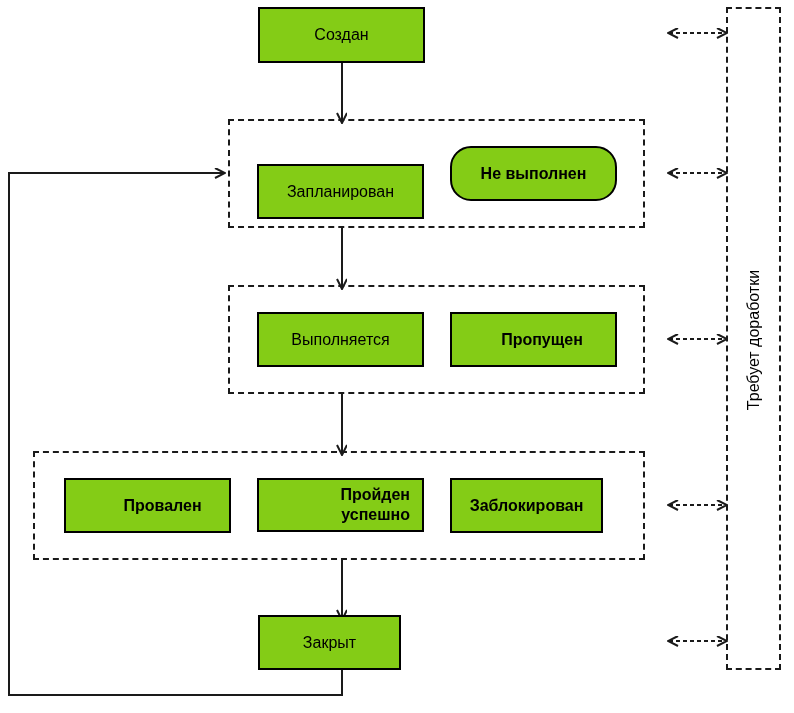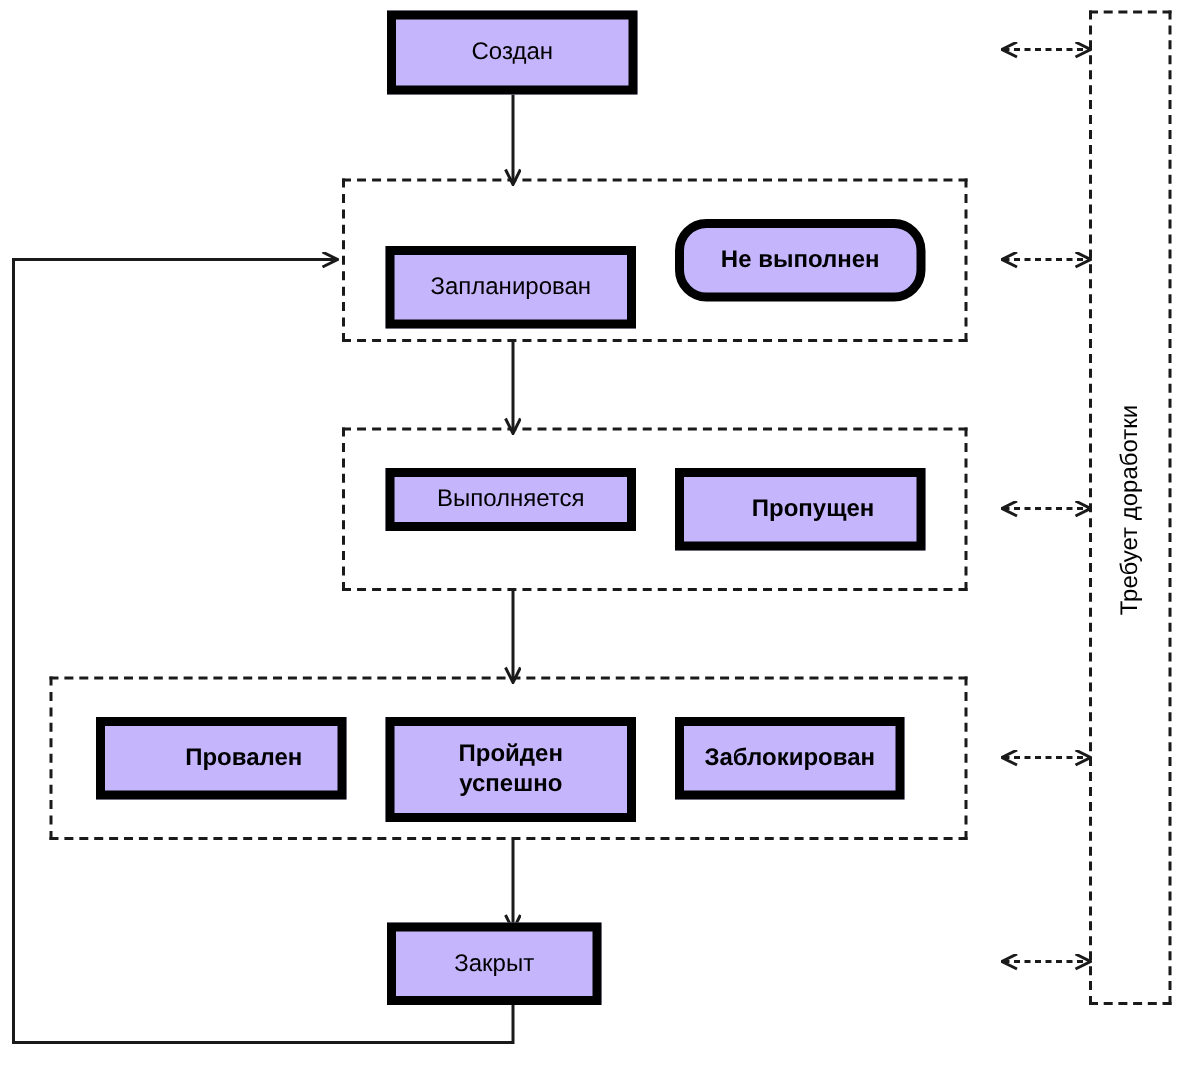--- a/index.html
+++ b/index.html
@@ -18,22 +18,22 @@
   svg.layer {
     position: absolute;
     left: 0;
     top: 0;
     width: 794px;
     height: 713px;
   }
   .state-box {
     position: absolute;
     box-sizing: border-box;
-    border: 6px solid #000000;
-    background: #c4b5fd;
+    border: 2px solid #000000;
+    background: #84cc16;
     display: flex;
     align-items: center;
     justify-content: center;
     text-align: center;
     font-size: 16px;
     color: #000000;
     line-height: 1.22;
     z-index: 3;
   }
   .state-box.bold { font-weight: bold; }
@@ -96,27 +96,27 @@
   <div class="group-box" style="left:228px; top:119px; width:417px; height:109px;"></div>
   <div class="group-box" style="left:228px; top:285px; width:417px; height:109px;"></div>
   <div class="group-box" style="left:33px; top:451px; width:612px; height:109px;"></div>
 
   <div class="state-box" style="left:258px; top:7px; width:167px; height:56px;">Создан</div>
 
   <div class="state-box" style="left:257px; top:146px; width:167px; height:55px;margin-top:18px;">Запланирован</div>
 
   <div class="state-box bold" style="left:450px; top:146px; width:167px; height:55px;border-radius:21px;">Не выполнен</div>
 
-  <div class="state-box" style="left:257px; top:312px; width:167px; height:42px;">Выполняется</div>
+  <div class="state-box" style="left:257px; top:312px; width:167px; height:55px;">Выполняется</div>
 
   <div class="state-box bold" style="left:450px; top:312px; width:167px; height:55px;padding-left:17px;">Пропущен</div>
 
   <div class="state-box bold" style="left:64px; top:478px; width:167px; height:55px;padding-left:30px;">Провален</div>
 
-  <div class="state-box bold" style="left:257px; top:478px; width:167px; height:70px; padding:0 12px;">Пройден успешно</div>
+  <div class="state-box bold" style="left:257px; top:478px; width:167px; height:54px; padding:0 12px;text-align:right;">Пройден успешно</div>
 
   <div class="state-box bold" style="left:450px; top:478px; width:153px; height:55px;">Заблокирован</div>
 
   <div class="state-box" style="left:258px; top:615px; width:143px; height:55px;">Закрыт</div>
 
   <div class="rework-box" style="left:726px; top:7px; width:55px; height:663px;"></div>
   <div class="rework-label" style="left:754px; top:340px;">Требует доработки</div>
 
 </div>
 

